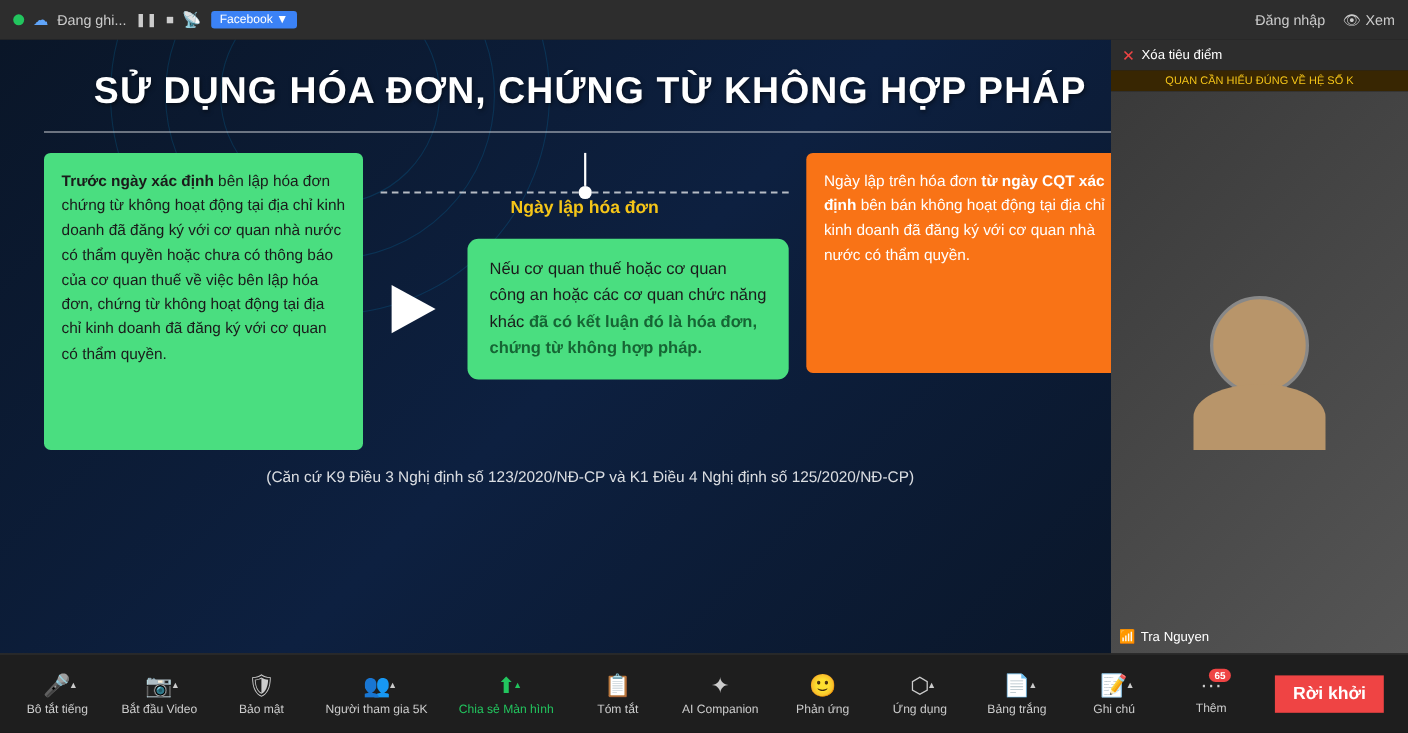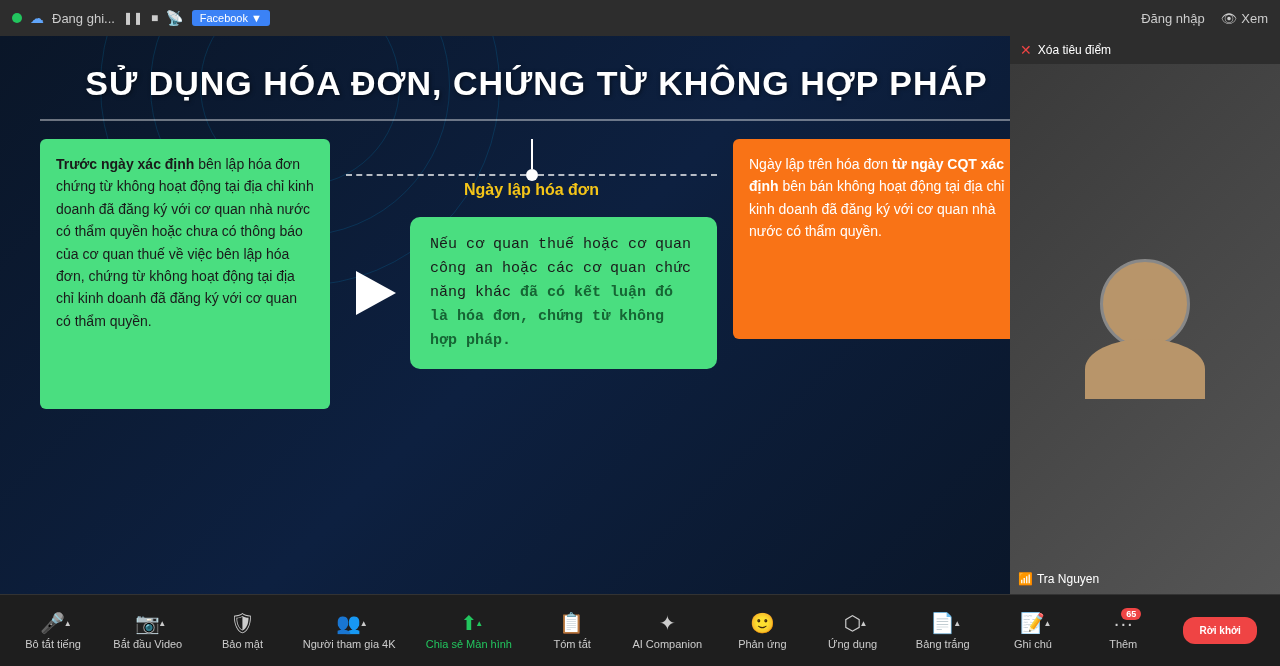--- a/index.html
+++ b/index.html
@@ -117,24 +117,23 @@
       color: #f5c518;
       font-size: 16px;
       font-weight: bold;
       text-align: center;
     }
 
     
     .bottom-section {
       display: flex;
       align-items: center;
-      gap: 14px;
+      gap: 29px;
       margin-top: 18px;
       width: 100%;
-      font-family: Liberation Mono, monospace;
     }
     .arrow-right {
       width: 0;
       height: 0;
       border-top: 22px solid transparent;
       border-bottom: 22px solid transparent;
       border-left: 40px solid white;
       flex-shrink: 0;
       margin-left: 10px;
     }
@@ -285,23 +284,23 @@
       border-radius: 10px;
       padding: 1px 5px;
       font-weight: bold;
     }
     .toolbar-label { font-size: 11px; }
 
     .exit-btn {
       background: #ef4444;
       color: white;
       border: none;
-      border-radius: 12px;
+      border-radius: 0;
       padding: 8px 16px;
-      font-size: 10px;
+      font-size: 16px;
       font-weight: bold;
       cursor: pointer;
     }
 
     .timeline-row {
       display: flex;
       align-items: flex-start;
       gap: 16px;
       width: 100%;
     }
@@ -372,27 +371,31 @@
             Nếu cơ quan thuế hoặc cơ quan công an hoặc các cơ quan chức năng khác <span style="font-weight:900;color:#166534;">đã có kết luận đó là hóa đơn, chứng từ không hợp pháp.</span>
           </div>
         </div>
       </div>
 
       <div class="right-box">
         Ngày lập trên hóa đơn <span style="font-weight:900;">từ ngày CQT xác định</span> bên bán không hoạt động tại địa chỉ kinh doanh đã đăng ký với cơ quan nhà nước có thẩm quyền.
       </div>
     </div>
 
+    <div class="citation">(Căn cứ K9 Điều 3 Nghị định số 123/2020/NĐ-CP và K1 Điều 4 Nghị định số 125/2020/NĐ-CP)</div>
   </div>
 </div>
 
 <div id="right-sidebar">
   <div class="xoa-tieu-diem-bar">
     <span class="xoa-icon">✕</span>
     <span>Xóa tiêu điểm</span>
+  </div>
+  <div class="warning-banner">
+    <span>QUAN CẦN HIỂU ĐÚNG VỀ HỆ SỐ K</span>
   </div>
   <div class="video-area">
 
     <div class="video-placeholder" style="position:relative;">
 
       <div style="display:flex;flex-direction:column;align-items:center;justify-content:center;height:100%;">
         <div style="width:90px;height:90px;border-radius:50%;background:#b8956a;border:3px solid #888;"></div>
         <div style="width:120px;height:60px;background:#b8956a;border-radius:50% 50% 0 0;margin-top:-10px;"></div>
       </div>
       <div class="presenter-name">
@@ -424,21 +427,21 @@
   <div class="toolbar-item">
     <div class="toolbar-icon">🛡</div>
     <span class="toolbar-label">Bảo mật</span>
   </div>
 
   <div class="toolbar-item">
     <div class="toolbar-icon">
       👥
       <span class="toolbar-caret">▲</span>
     </div>
-    <span class="toolbar-label">Người tham gia 4K</span>
+    <span class="toolbar-label">Người tham gia 5K</span>
   </div>
 
   <div class="toolbar-item active">
     <div class="toolbar-icon" style="color:#22c55e;">
       ⬆
       <span class="toolbar-caret" style="color:#22c55e;">▲</span>
     </div>
     <span class="toolbar-label">Chia sẻ Màn hình</span>
   </div>
 

